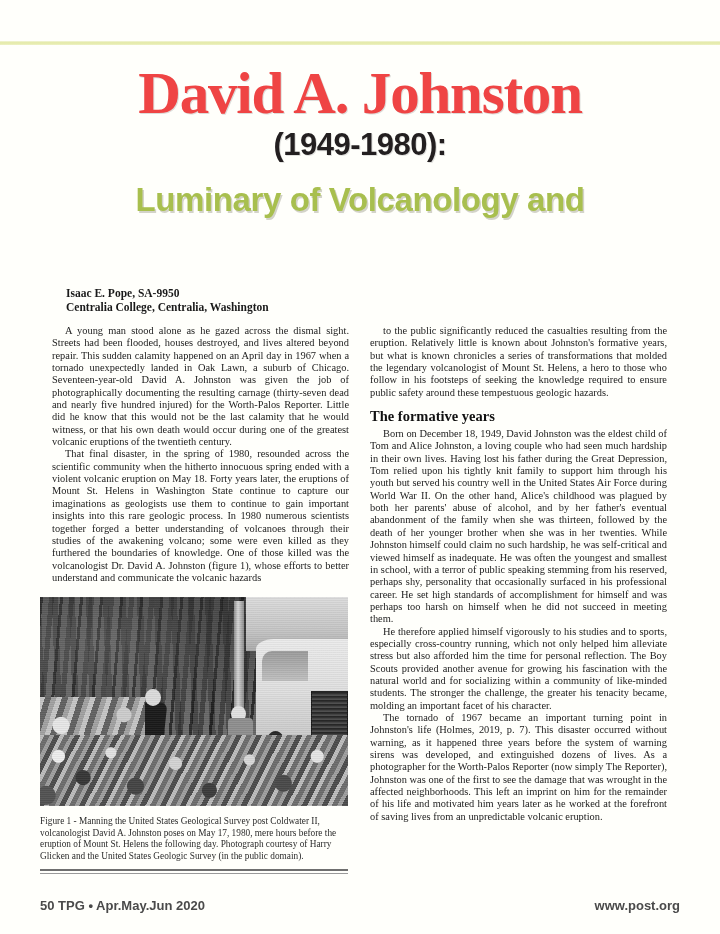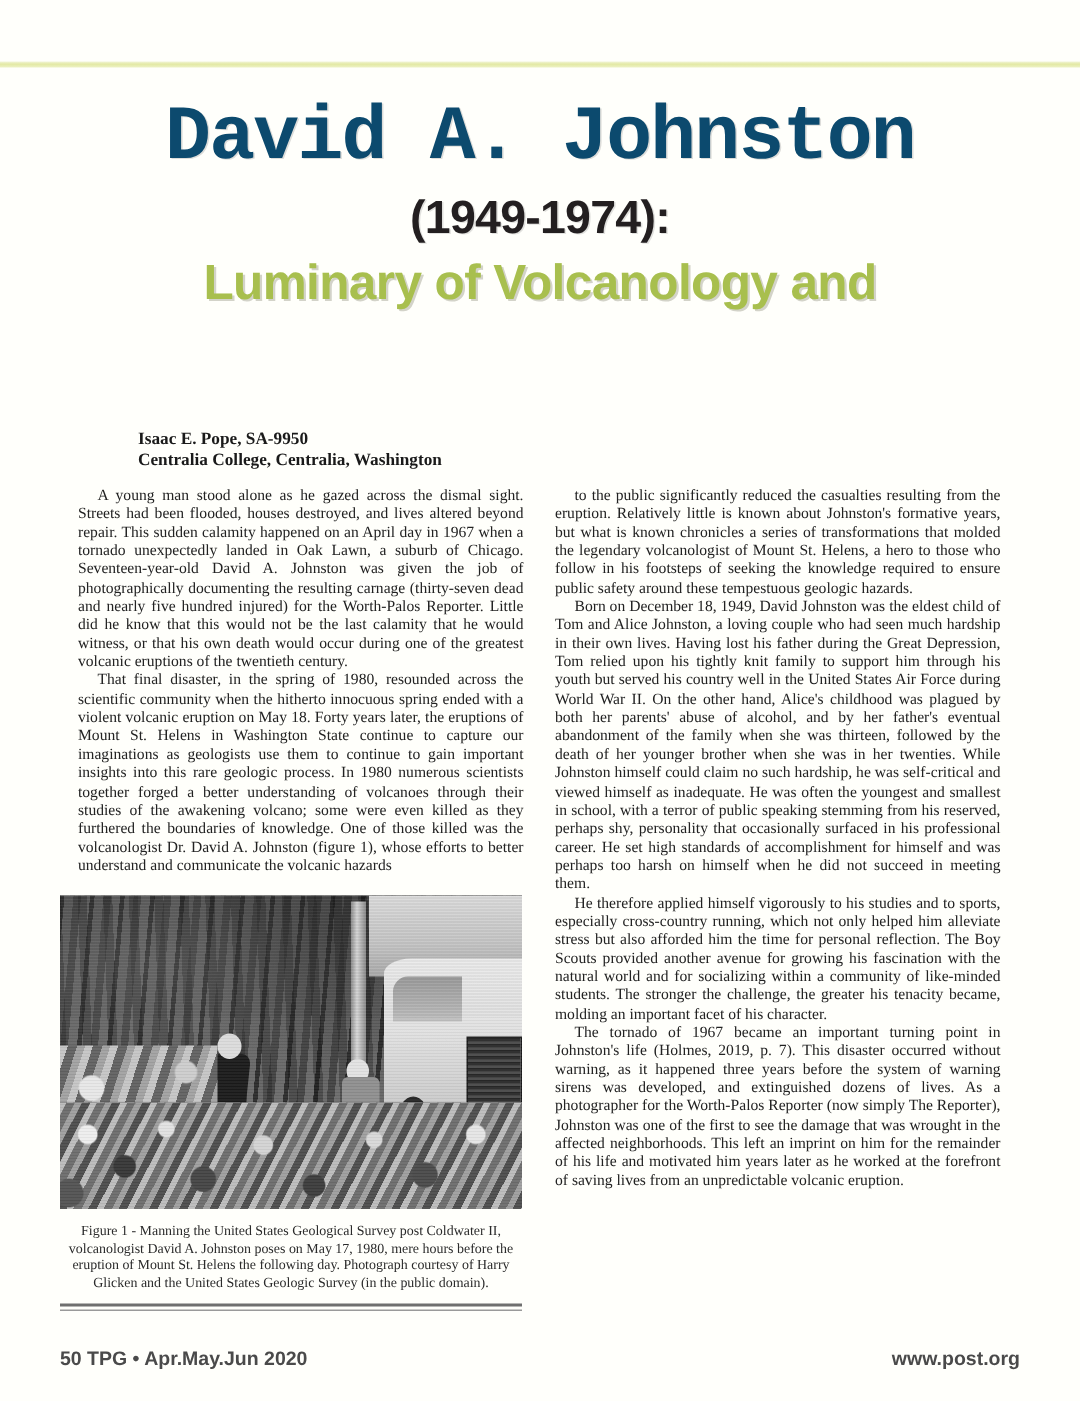--- a/index.html
+++ b/index.html
@@ -34,26 +34,26 @@
 
   
   .masthead {
     position: absolute;
     left: 0;
     top: 62px;
     width: 720px;
     text-align: center;
   }
   .title-main {
-    font-family: Liberation Mono, monospace;
-    font-weight: bold;
-    font-size: 51px;
+    font-family: Liberation Serif, serif;
+    font-weight: bold;
+    font-size: 59px;
     line-height: 62px;
     letter-spacing: -1.2px;
-    color: #0c4a6e;
+    color: #ef4444;
     margin: 0;
     text-shadow: 1px 1px 0 rgba(120,120,120,0.25);
   }
   .title-dates {
     font-family: "Liberation Sans", sans-serif;
     font-weight: bold;
     font-size: 31px;
     line-height: 38px;
     letter-spacing: -0.5px;
     color: #231f20;
@@ -61,30 +61,30 @@
     padding-top: 2px;
     text-shadow: 1px 1px 0 rgba(120,120,120,0.22);
   }
   .title-sub {
     font-family: "Liberation Sans", sans-serif;
     font-weight: bold;
     font-size: 33px;
     line-height: 39px;
     letter-spacing: -0.4px;
     color: #a8bf4e;
-    margin: 0;
+    margin: 12px;
     padding-top: 4px;
     text-shadow: 1.5px 1.5px 0 rgba(130,130,110,0.35);
   }
   .title-sub .l2 { display: block; }
 
   
   .byline {
     position: absolute;
-    left: 92px;
+    left: 66px;
     top: 286px;
     font-family: "Liberation Serif", serif;
     font-weight: bold;
     font-size: 11.5px;
     line-height: 14px;
     color: #1a1a1a;
   }
   .byline div { white-space: nowrap; }
 
   
@@ -287,21 +287,20 @@
       repeating-linear-gradient(0deg, rgba(255,255,255,0.045) 0 1px, rgba(0,0,0,0.045) 1px 2px);
     pointer-events: none;
   }
 
   .caption {
     margin-top: 10px;
     width: 308px;
     font-family: "Liberation Serif", serif;
     font-size: 9.3px;
     line-height: 11.6px;
-    text-align: center;
     color: #2b2b2b;
   }
   .caption-rules {
     margin-top: 7px;
     width: 308px;
   }
   .rule-thick {
     height: 2px;
     background: #6f6f6f;
   }
@@ -328,38 +327,39 @@
 </style>
 </head>
 <body>
 
 <div class="page">
 
   <div class="top-rule"></div>
 
   <div class="masthead">
     <h1 class="title-main">David A. Johnston</h1>
-    <div class="title-dates">(1949-1974):</div>
+    <div class="title-dates">(1949-1980):</div>
     <div class="title-sub">
       <span class="l1">Luminary of Volcanology and</span>
     </div>
   </div>
 
   <div class="byline">
     <div>Isaac E. Pope, SA-9950</div>
     <div>Centralia College, Centralia, Washington</div>
   </div>
 
   <div class="col col-left">
     <p class="first">A young man stood alone as he gazed across the dismal sight. Streets had been flooded, houses destroyed, and lives altered beyond repair. This sudden calamity happened on an April day in 1967 when a tornado unexpectedly landed in Oak Lawn, a suburb of Chicago. Seventeen-year-old David A. Johnston was given the job of photographically documenting the resulting carnage (thirty-seven dead and nearly five hundred injured) for the Worth-Palos Reporter. Little did he know that this would not be the last calamity that he would witness, or that his own death would occur during one of the greatest volcanic eruptions of the twentieth century.</p>
     <p>That final disaster, in the spring of 1980, resounded across the scientific community when the hitherto innocuous spring ended with a violent volcanic eruption on May 18. Forty years later, the eruptions of Mount St. Helens in Washington State continue to capture our imaginations as geologists use them to continue to gain important insights into this rare geologic process. In 1980 numerous scientists together forged a better understanding of volcanoes through their studies of the awakening volcano; some were even killed as they furthered the boundaries of knowledge. One of those killed was the volcanologist Dr. David A. Johnston (figure 1), whose efforts to better understand and communicate the volcanic hazards</p>
   </div>
 
   <div class="col col-right">
     <p>to the public significantly reduced the casualties resulting from the eruption. Relatively little is known about Johnston's formative years, but what is known chronicles a series of transformations that molded the legendary volcanologist of Mount St. Helens, a hero to those who follow in his footsteps of seeking the knowledge required to ensure public safety around these tempestuous geologic hazards.</p>
+    <h2 class="section-head">The formative years</h2>
     <p>Born on December 18, 1949, David Johnston was the eldest child of Tom and Alice Johnston, a loving couple who had seen much hardship in their own lives. Having lost his father during the Great Depression, Tom relied upon his tightly knit family to support him through his youth but served his country well in the United States Air Force during World War II. On the other hand, Alice's childhood was plagued by both her parents' abuse of alcohol, and by her father's eventual abandonment of the family when she was thirteen, followed by the death of her younger brother when she was in her twenties. While Johnston himself could claim no such hardship, he was self-critical and viewed himself as inadequate. He was often the youngest and smallest in school, with a terror of public speaking stemming from his reserved, perhaps shy, personality that occasionally surfaced in his professional career. He set high standards of accomplishment for himself and was perhaps too harsh on himself when he did not succeed in meeting them.</p>
     <p>He therefore applied himself vigorously to his studies and to sports, especially cross-country running, which not only helped him alleviate stress but also afforded him the time for personal reflection. The Boy Scouts provided another avenue for growing his fascination with the natural world and for socializing within a community of like-minded students. The stronger the challenge, the greater his tenacity became, molding an important facet of his character.</p>
     <p>The tornado of 1967 became an important turning point in Johnston's life (Holmes, 2019, p. 7). This disaster occurred without warning, as it happened three years before the system of warning sirens was developed, and extinguished dozens of lives. As a photographer for the Worth-Palos Reporter (now simply The Reporter), Johnston was one of the first to see the damage that was wrought in the affected neighborhoods. This left an imprint on him for the remainder of his life and motivated him years later as he worked at the forefront of saving lives from an unpredictable volcanic eruption.</p>
   </div>
 
   <div class="figure">
     <div class="photo">
       <div class="forest"></div>
       <div class="skygap"></div>
       <div class="pole"></div>

